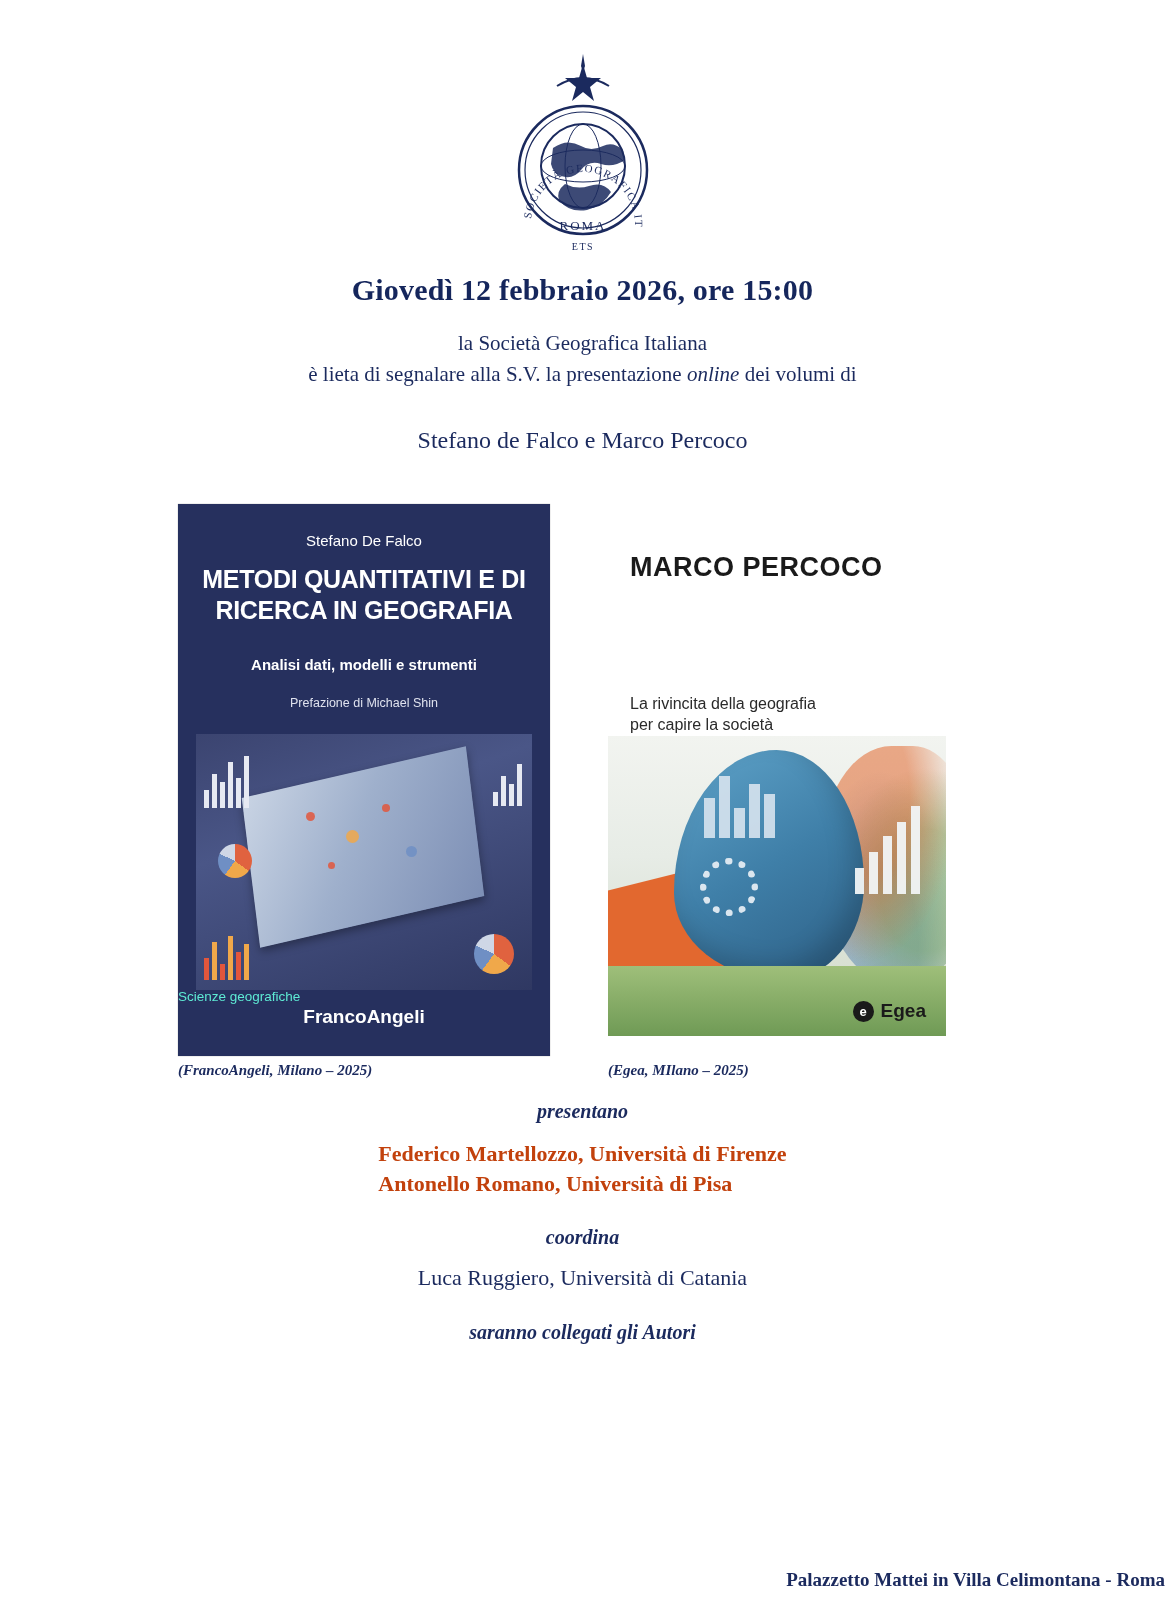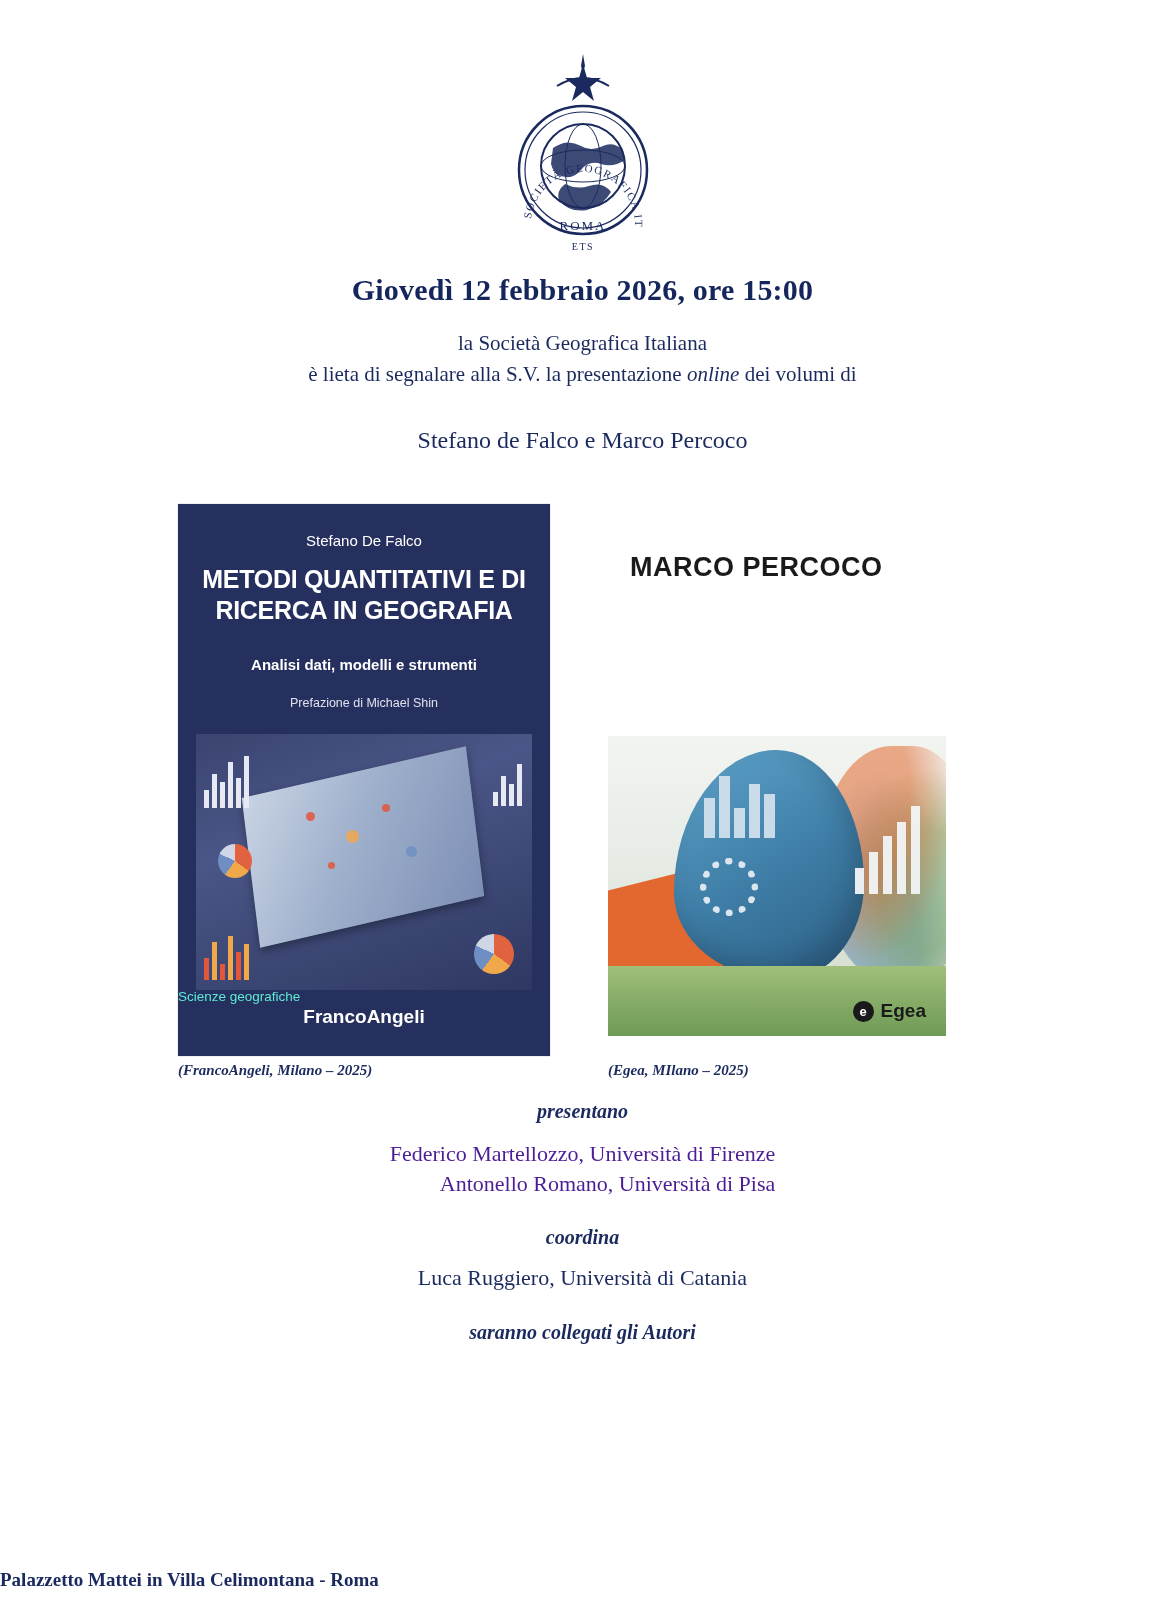--- a/index.html
+++ b/index.html
@@ -327,22 +327,23 @@
     margin-top: 16px;
     font-size: 20px;
     font-style: italic;
     font-weight: bold;
     color: #1b2a5e;
   }
   .speakers {
     margin-top: 16px;
     font-size: 22px;
     line-height: 1.38;
-    text-align: right;
-    color: #4c1d95;
+    text-align: left;
+    color: #c2410c;
+    font-weight: bold;
   }
   .coordina {
     margin-top: 26px;
     font-size: 20px;
     font-style: italic;
     font-weight: bold;
     color: #1b2a5e;
   }
   .coordinator {
     margin-top: 16px;
@@ -353,21 +354,21 @@
     margin-top: 30px;
     font-size: 20px;
     font-style: italic;
     font-weight: bold;
     color: #1b2a5e;
   }
   .venue {
     position: absolute;
     bottom: 32px;
     left: 0; right: 0;
-    text-align: left;
+    text-align: right;
     font-size: 19px;
     font-weight: bold;
     color: #1b2a5e;
   }
 </style>
 </head>
 <body>
 
 <div class="page">
 
@@ -450,20 +451,24 @@
         </div>
         <div class="c1-series">Scienze geografiche</div>
         <div class="c1-pub">FrancoAngeli</div>
       </div>
     </div>
     <div class="book-caption cap1">(FrancoAngeli, Milano – 2025)</div>
 
     <div class="book book2">
       <div class="cover2">
         <div class="c2-author">MARCO PERCOCO</div>
+        <div class="c2-sub">
+          <div>La rivincita della geografia</div>
+          <div>per capire la società</div>
+        </div>
         <div class="c2-art">
           <div class="c2-swirl"></div>
           <div class="c2-orange"></div>
           <div class="c2-head"></div>
           <div class="c2-city">
             <i style="height:40px;"></i>
               <i style="height:62px;"></i>
               <i style="height:30px;"></i>
               <i style="height:54px;"></i>
               <i style="height:44px;"></i>

